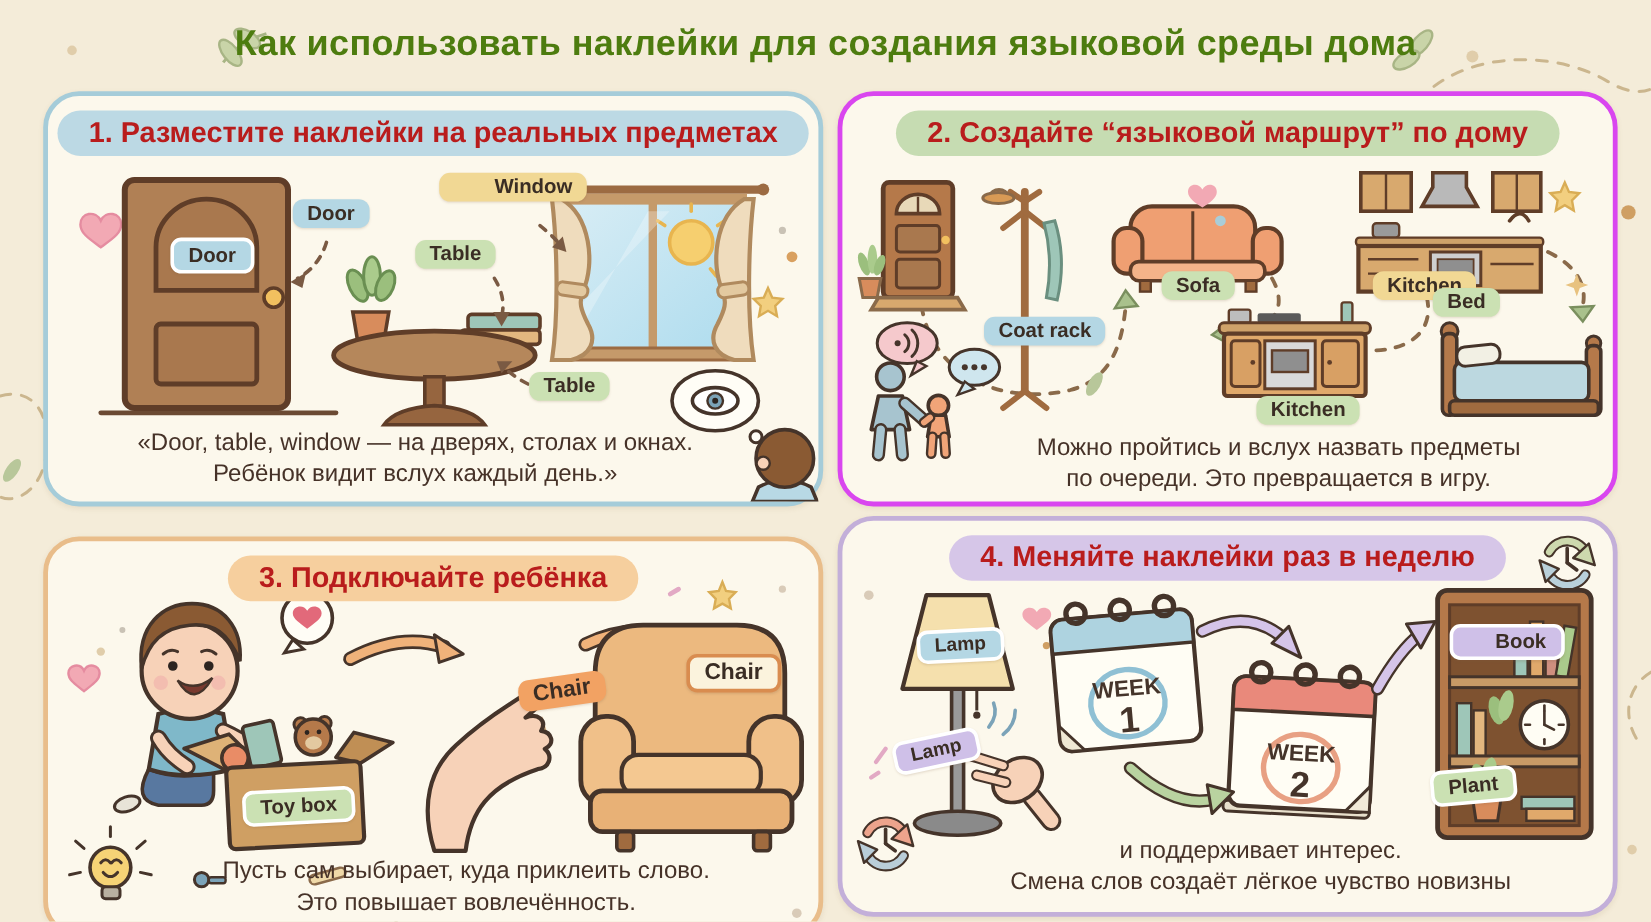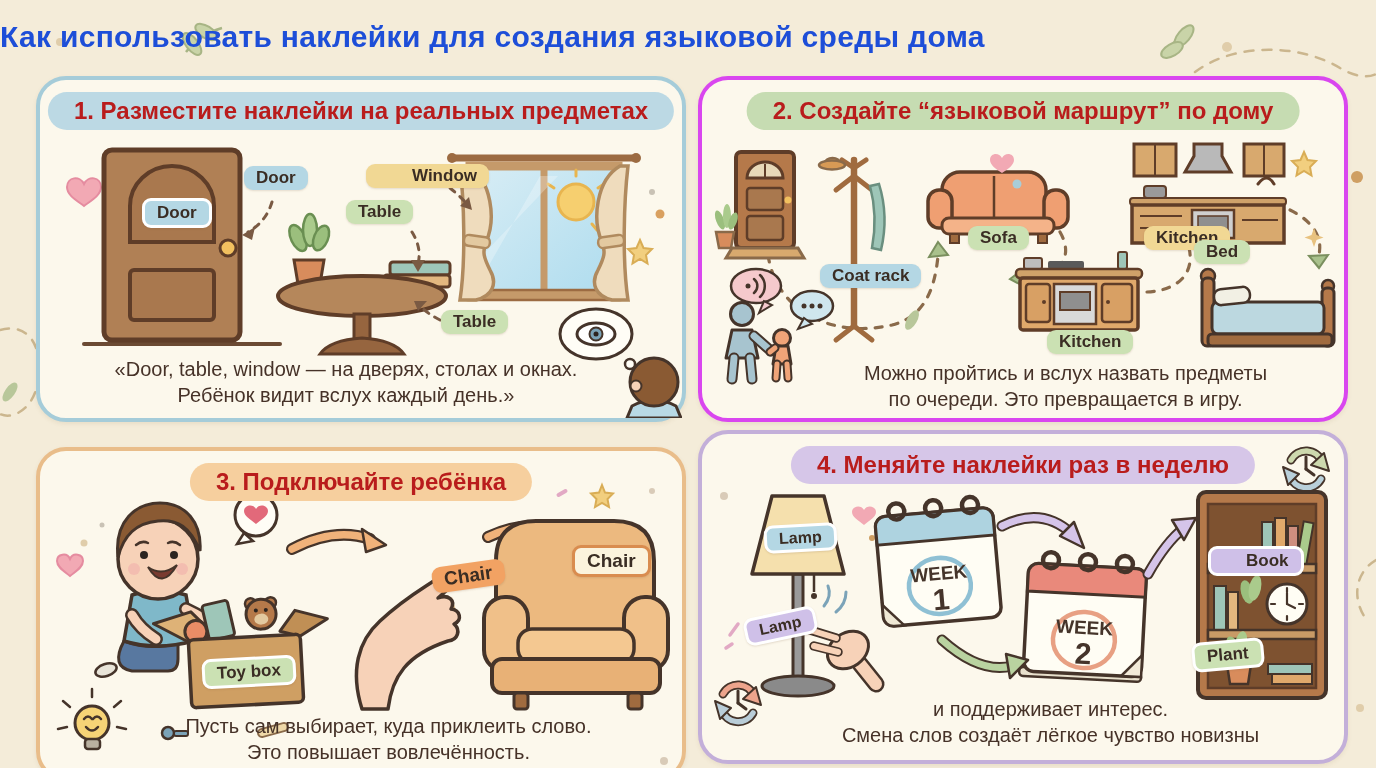--- a/index.html
+++ b/index.html
@@ -5,21 +5,21 @@
   html,body{margin:0;padding:0;}
   body{
     width:1376px;height:768px;position:relative;overflow:hidden;
     background:#f4ecd9;
     font-family:"Liberation Sans","DejaVu Sans",sans-serif;
     color:#47291c;
   }
   .bg-decor{position:absolute;inset:0;z-index:0;}
   .page-title{
     position:absolute;top:20px;left:0;right:0;z-index:2;
-    font-size:30px;font-weight:bold;color:#1d4ed8;
+    text-align:center;font-size:30px;font-weight:bold;color:#4d7c0f;
     letter-spacing:.3px;
   }
   .panel{
     position:absolute;background:#fcf8ec;border-radius:30px;z-index:1;
     box-shadow:0 2px 4px rgba(150,120,80,.12);
   }
   .p1{left:36px;top:76px;width:642px;height:338px;border:4px solid #a5ccd9;}
   .p2{left:698px;top:76px;width:642px;height:338px;border:4px solid #d946ef;}
   .p3{left:36px;top:430px;width:642px;height:326px;border:4px solid #e9bd8a;margin-top:17px;}
   .p4{left:698px;top:430px;width:642px;height:326px;border:4px solid #c3afd9;}
@@ -170,21 +170,21 @@
         <circle cx="596" cy="306" r="5.5" fill="#f7d2b8" stroke="#45342a" stroke-width="2"></circle>
       </g>
       <g>
         <path d="M600,160 l3.5,8 8.5,1 -6,6 1.5,8.5 -7.5,-4.5 -7.5,4.5 1.5,-8.5 -6,-6 8.5,-1 z" fill="#f2cf7f" stroke="#d9ad55" stroke-width="2"></path>
         <circle cx="612" cy="112" r="3" fill="#c9c2b5"></circle>
         <circle cx="620" cy="134" r="4.5" fill="#d9a05f"></circle>
       </g>
     </svg>
     <div class="tag t-blue stick" style="left:102px;top:118px;">Door</div>
     <div class="tag t-blue" style="left:204px;top:86px;">Door</div>
-    <div class="tag t-yellow" style="left:326px;top:84px;padding-left:46px;">Window</div>
+    <div class="tag t-yellow" style="left:326px;top:64px;padding-left:46px;">Window</div>
     <div class="tag t-green" style="left:306px;top:120px;">Table</div>
     <div class="tag t-green" style="left:401px;top:230px;">Table</div>
   </div>
   <div class="caption" style="top:276px;left:45px;right:75px;">
     <div>«Door, table, window — на дверях, столах и окнах.</div>
     <div>Ребёнок видит вслух каждый день.»</div>
   </div>
 </section>
 
 <section class="panel p2">
@@ -554,20 +554,20 @@
         <path d="M51,279 A17,17 0 0 1 20,276" fill="none" stroke="#b9cdd8" stroke-width="5.5" stroke-linecap="round"></path>
         <polygon points="13,267 29,274 18,285" fill="#b9cdd8" stroke="#45342a" stroke-width="2" stroke-linejoin="round"></polygon>
         <g stroke="#45342a" stroke-width="3" stroke-linecap="round">
             <line x1="36" y1="269" x2="36" y2="257"></line>
             <line x1="36" y1="269" x2="44" y2="275"></line>
           </g>
       </g>
     </svg>
     <div class="tag t-blue stick" style="left:62px;top:90px;transform:rotate(-3deg);font-size:16px;">Lamp</div>
     <div class="tag t-purple stick" style="left:42px;top:178px;transform:rotate(-12deg);font-size:16px;">Lamp</div>
-    <div class="tag t-purple stick" style="left:506px;top:112px;padding-left:35px;">Book</div>
+    <div class="tag t-purple stick" style="left:506px;top:86px;padding-left:35px;">Book</div>
     <div class="tag t-green stick" style="left:490px;top:206px;transform:rotate(-5deg);">Plant</div>
   </div>
   <div class="caption" style="top:262px;left:80px;right:25px;">
     <div>и поддерживает интерес.</div>
     <div>Смена слов создаёт лёгкое чувство новизны</div>
   </div>
 </section>
 
 </body></html>

